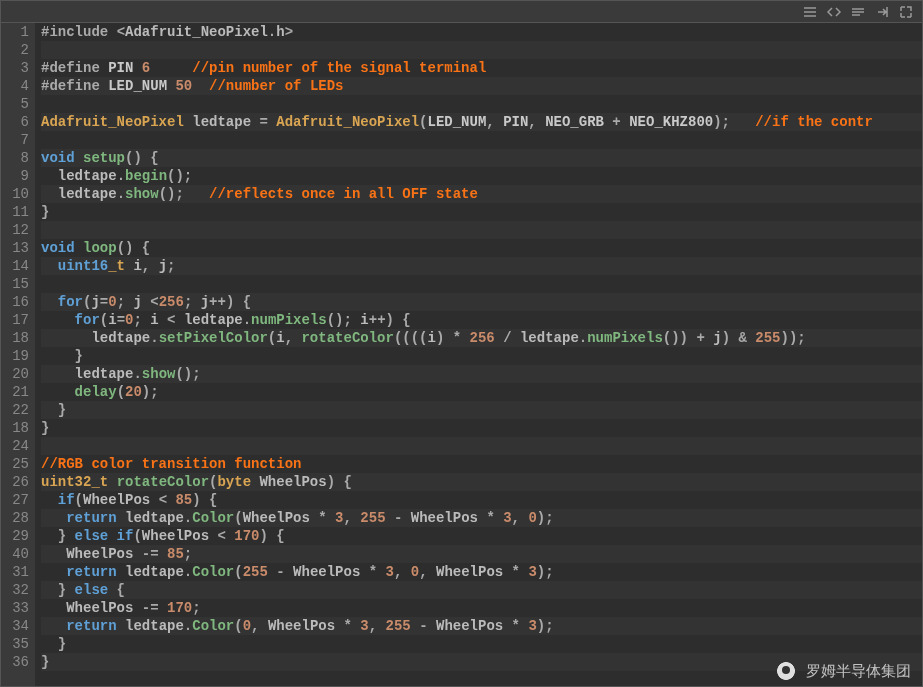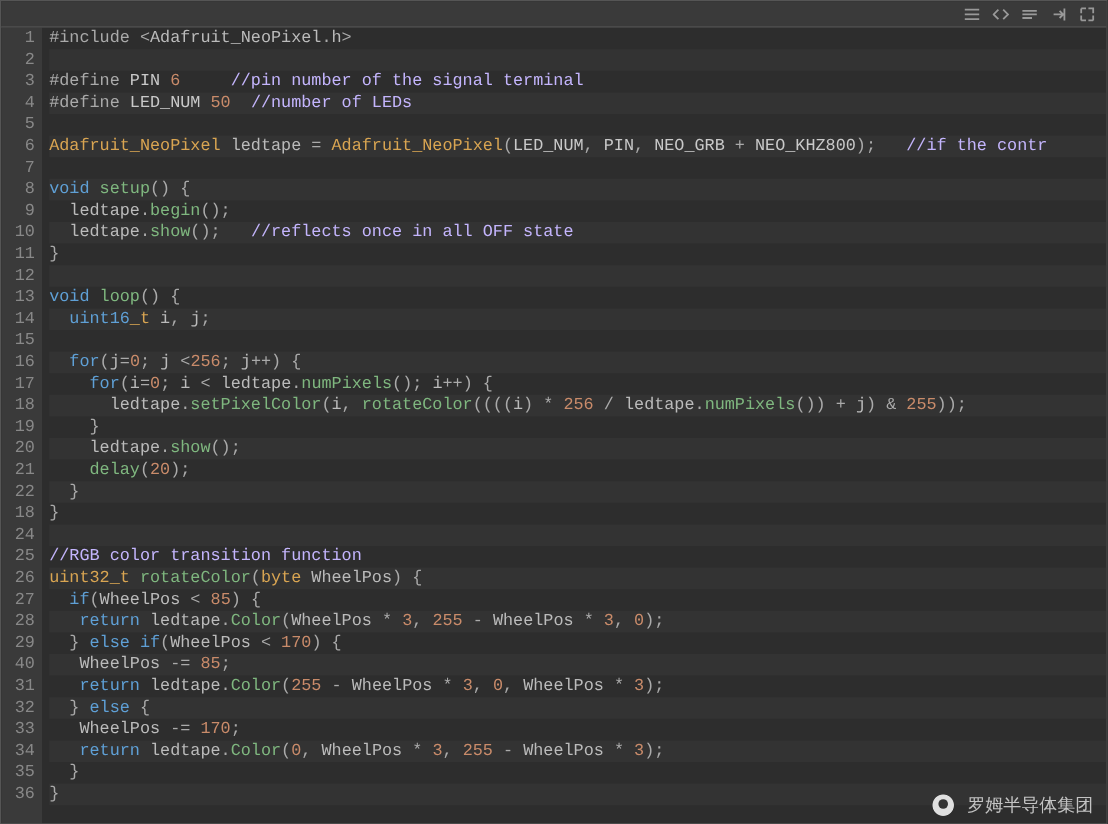--- a/index.html
+++ b/index.html
@@ -57,38 +57,39 @@
     height: 18px;
     line-height: 18px;
   }
   .code {
     flex: 1;
     background: #2d2d2d;
     color: #ccc;
     overflow-x: hidden;
     white-space: pre;
     padding-left: 6px;
+    font-weight: bold;
   }
   .code .line {
     height: 18px;
     line-height: 18px;
     white-space: pre;
   }
   .code .line.stripe {
     background: #333;
   }
   
   .pp   { color: #aaa; }        
   .kw   { color: #5fa0d6; text-align: center; }     
   .type { color: #d9a552; }     
   .fn   { color: #7fb77f; margin-top: 40px; }     
   .num  { color: #c98b6a; }     
   .id   { color: #bbb; }
   .op   { color: #aaa; }
-  .cm   { color: #c4b5fd; font-style: normal; }
+  .cm   { color: #f97316; font-style: normal; }
   .pun  { color: #aaa; }
   .const{ color: #c9c9c9; text-align: right; }
 
   .watermark {
     position: absolute;
     bottom: 5px;
     right: 12px;
     display: flex;
     align-items: center;
     gap: 6px;

